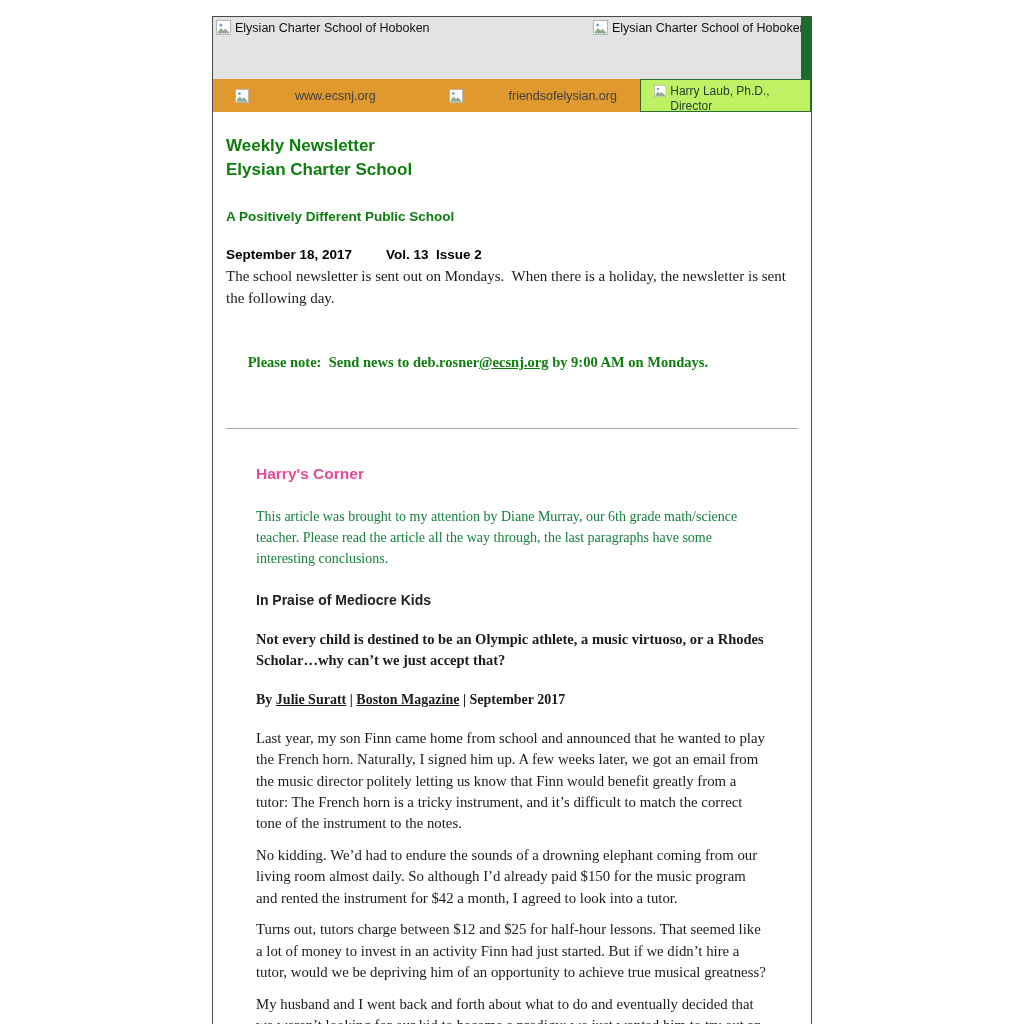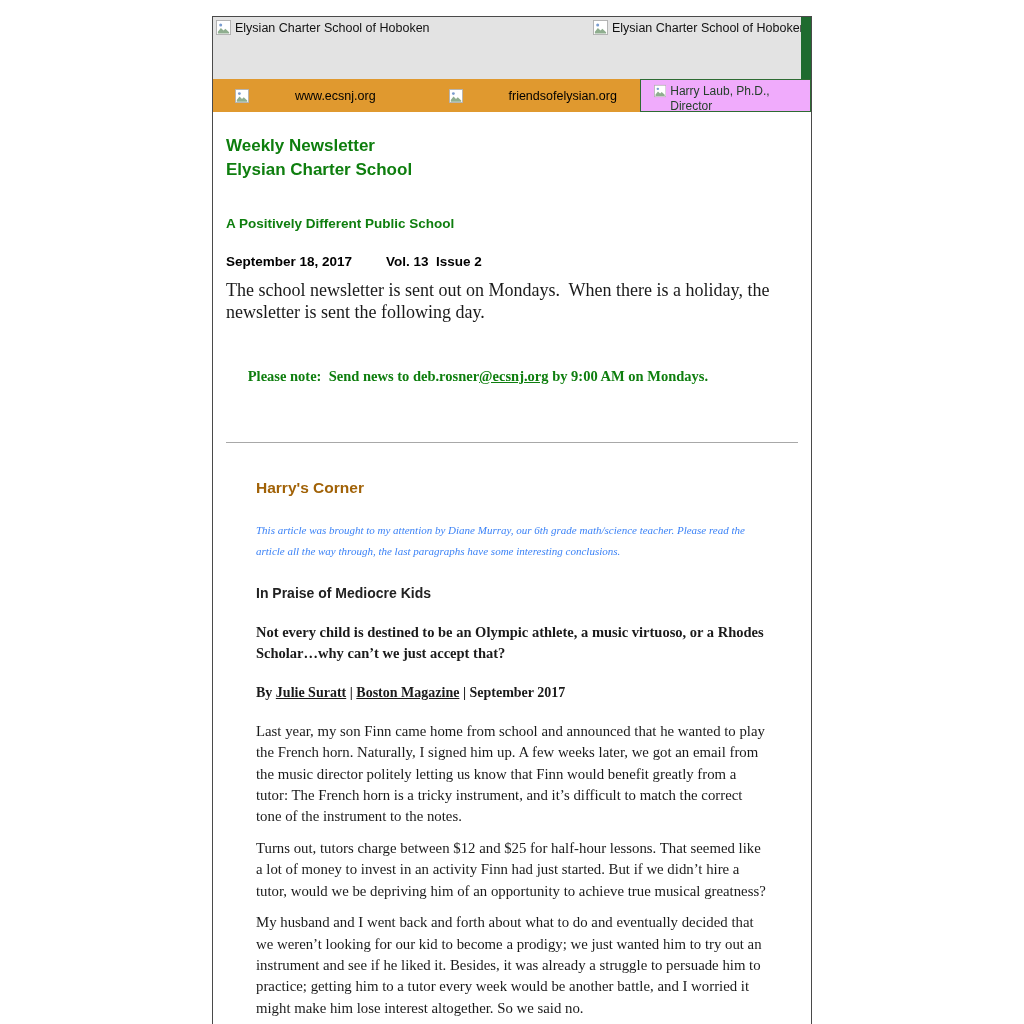--- a/index.html
+++ b/index.html
@@ -45,27 +45,27 @@
     background: #e0992f;
     display: flex;
     align-items: center;
   }
   .link-item {
     flex: 1;
     display: flex;
     align-items: flex-end;
     padding-left: 22px;
     text-decoration: none;
-    color: #000000;
+    color: #404040;
     font-size: 12.5px;
   }
   .link-item .icon { margin-right: 46px; display: inline-flex; }
   .director-box {
     flex: 1;
-    background: #f0abfc;
+    background: #bef264;
     border: 1px solid #2e6b33;
     display: flex;
     align-items: flex-start;
     gap: 4px;
     padding: 4px 13px;
     color: #24402a;
     font-size: 12px;
     line-height: 15px;
   }
   
@@ -74,65 +74,64 @@
     color: #0e7e0e;
     font-weight: bold;
     font-size: 17px;
     line-height: 24px;
     margin: 10px 0 0;
   }
   .tagline {
     color: #0e7e0e;
     font-weight: bold;
     font-size: 13.5px;
-    margin-top: 34px;
+    margin-top: 27px;
   }
   .dateline {
     margin-top: 23px;
     font-weight: bold;
     font-size: 13.5px;
     color: #000;
   }
   .dateline .date { margin-right: 34px; }
   .dateline .vol { white-space: pre-wrap; }
   .intro {
     font-family: "Liberation Serif", serif;
-    font-size: 18px;
+    font-size: 15px;
     line-height: 21.5px;
-    margin-top: 11px;
+    margin-top: 4px;
     white-space: pre-wrap;
     color: #1a1a1a;
   }
   .note {
     font-family: "Liberation Serif", serif;
     font-weight: bold;
     font-size: 14.5px;
     color: #0e7e0e;
     margin-top: 28px;
     white-space: pre-wrap;
   }
   .note a { color: #0e7e0e; text-decoration: underline; cursor: pointer; }
   hr.divider {
     border: none;
     border-top: 1px solid #a8a8a8;
     margin: 40px 0 0;
   }
   .article { margin: 36px 28px 0 30px; }
   .section-title {
-    color: #a16207;
+    color: #ec4899;
     font-weight: bold;
     font-size: 15.5px;
     margin: 0 0 23px;
   }
   .editor-note {
     font-family: "Liberation Serif", serif;
-    font-style: italic;
-    font-size: 11px;
+    font-size: 14px;
     line-height: 21px;
-    color: #3b82f6;
+    color: #15803d;
     margin: 0 0 23px;
   }
   .headline {
     font-weight: bold;
     font-size: 14px;
     color: #222;
     margin: 12px 0 21px;
   }
   .subhead {
     font-family: "Liberation Serif", serif;
@@ -244,19 +243,20 @@
 
       <p class="headline">In Praise of Mediocre Kids</p>
 
       <p class="subhead">Not every child is destined to be an Olympic athlete, a music virtuoso, or a Rhodes Scholar…why can’t we just accept that?</p>
 
       <p class="byline">
         <span>By </span><a>Julie Suratt</a><span> | </span><a>Boston Magazine</a><span> | </span><span>September 2017</span>
       </p>
 
       <p class="body">Last year, my son Finn came home from school and announced that he wanted to play the French horn. Naturally, I signed him up. A few weeks later, we got an email from the music director politely letting us know that Finn would benefit greatly from a tutor: The French horn is a tricky instrument, and it’s difficult to match the correct tone of the instrument to the notes.</p>
+      <p class="body">No kidding. We’d had to endure the sounds of a drowning elephant coming from our living room almost daily. So although I’d already paid $150 for the music program and rented the instrument for $42 a month, I agreed to look into a tutor.</p>
       <p class="body">Turns out, tutors charge between $12 and $25 for half-hour lessons. That seemed like a lot of money to invest in an activity Finn had just started. But if we didn’t hire a tutor, would we be depriving him of an opportunity to achieve true musical greatness?</p>
       <p class="body">My husband and I went back and forth about what to do and eventually decided that we weren’t looking for our kid to become a prodigy; we just wanted him to try out an instrument and see if he liked it. Besides, it was already a struggle to persuade him to practice; getting him to a tutor every week would be another battle, and I worried it might make him lose interest altogether. So we said no.</p>
 
     </div>
 
   </div>
 </div>
 
 </body></html>

